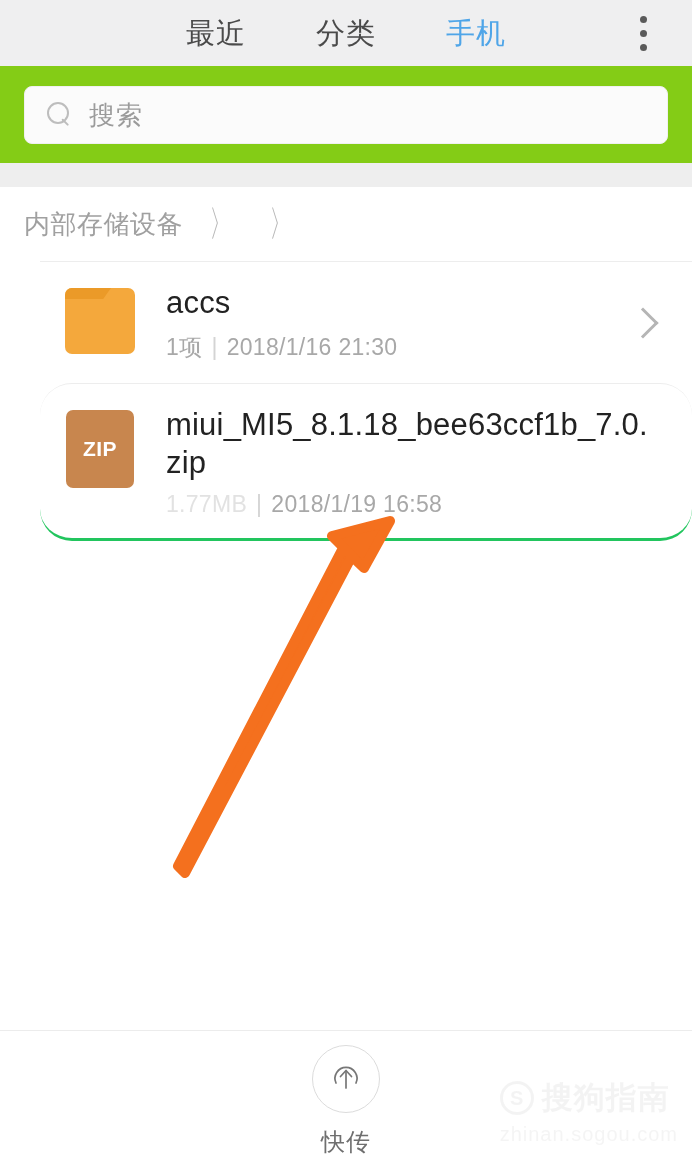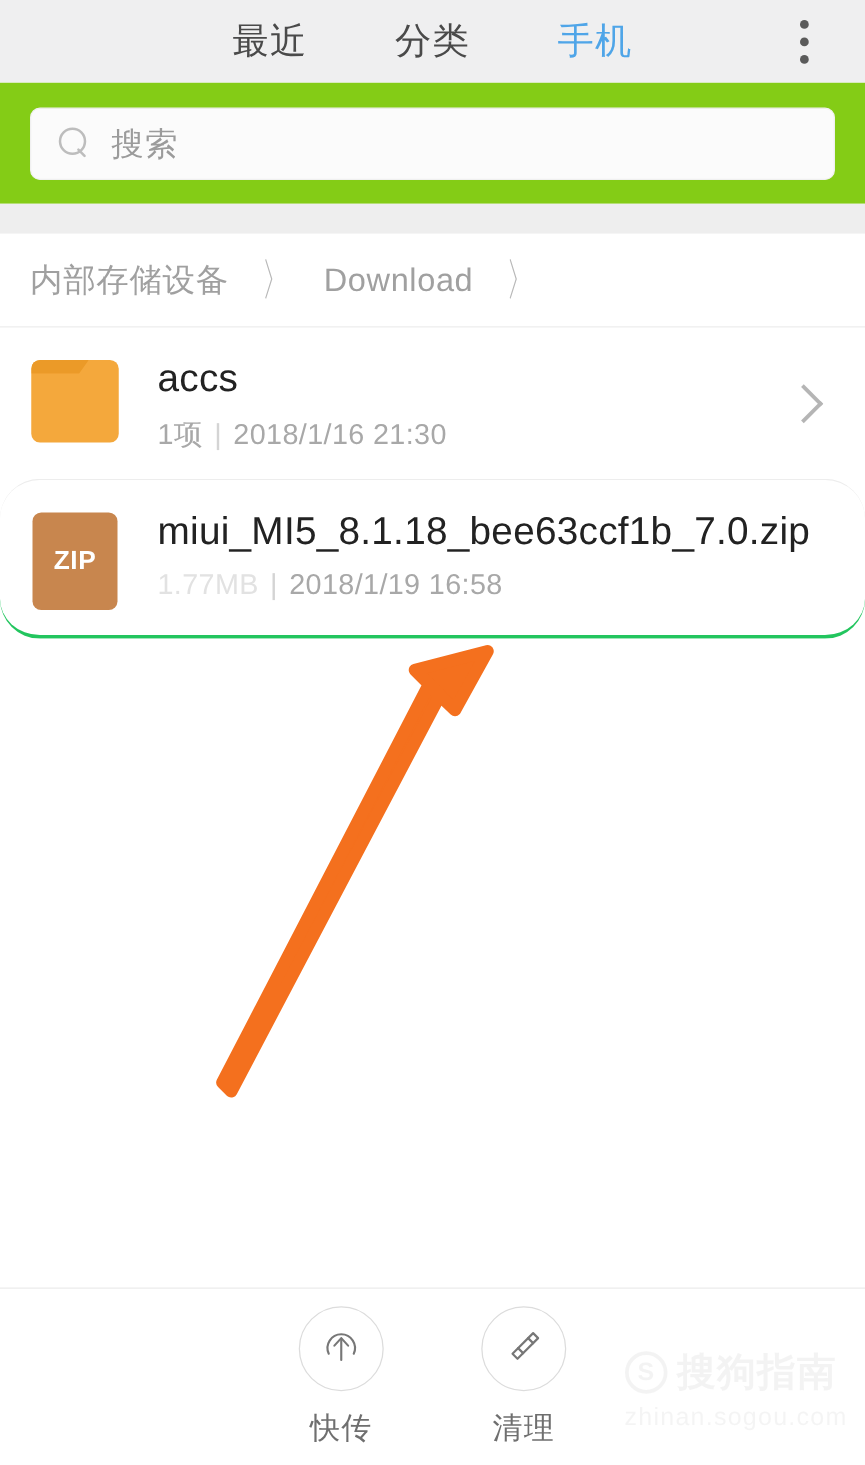--- a/index.html
+++ b/index.html
@@ -143,21 +143,21 @@
   }
   .crumb-sep {
     font-size: 24px;
     color: #b8b8b8;
     margin: 0 10px;
     transform: scaleY(1.5);
     display: inline-block;
   }
 
   
-  .filelist { flex: 1 1 auto; background: #ffffff; }
+  .filelist { flex: 1 1 auto; background: #ffffff; padding-left: 40px; }
 
   .row {
     display: flex;
     align-items: flex-start;
     padding: 22px 24px 20px 24px;
     border-top: 1px solid #ededed;
     position: relative;
     cursor: pointer;
     min-height: 120px;
   }
@@ -349,21 +349,20 @@
       <span class="mag"></span>
       <span class="search-placeholder">搜索</span>
     </div>
   </div>
 
   <div class="band"></div>
 
   <div class="breadcrumb">
     <span class="crumb">内部存储设备</span>
     <span class="crumb-sep">〉</span>
-    <span class="crumb">Download</span>
     <span class="crumb-sep">〉</span>
   </div>
 
   <div class="filelist">
 
     <div class="row">
       <div class="icon-wrap">
         <div class="folder-icon"></div>
       </div>
       <div class="row-body">
@@ -401,32 +400,20 @@
       <div class="btn-circle">
         <svg width="36" height="36" viewBox="0 0 36 36">
           <path d="M8 22 A11 11 0 1 1 28 22" fill="none" stroke="#777" stroke-width="1.7" stroke-linecap="round"></path>
           <line x1="18" y1="27" x2="18" y2="10" stroke="#777" stroke-width="1.7" stroke-linecap="round"></line>
           <polyline points="12.5,15.5 18,9.5 23.5,15.5" fill="none" stroke="#777" stroke-width="1.7" stroke-linecap="round" stroke-linejoin="round"></polyline>
         </svg>
       </div>
       <div class="btn-label">快传</div>
     </div>
 
-    <div class="bottom-btn">
-      <div class="btn-circle">
-        <svg width="36" height="36" viewBox="0 0 36 36">
-          <g fill="none" stroke="#777" stroke-width="1.7" stroke-linejoin="round" stroke-linecap="round">
-            <path d="M9 26 L21.5 13.5 L25.5 17.5 L13 30 Z" transform="translate(0,-4)"></path>
-            <path d="M21.5 13.5 L25.5 9.5 L29.5 13.5 L25.5 17.5" transform="translate(0,-4)"></path>
-            <line x1="13.5" y1="17.5" x2="17.5" y2="21.5"></line>
-          </g>
-        </svg>
-      </div>
-      <div class="btn-label">清理</div>
-    </div>
 
     <div class="watermark">
       <div class="wm-row">
         <span class="wm-logo">S</span>
         <span class="wm-cn">搜狗指南</span>
       </div>
       <div class="wm-url">zhinan.sogou.com</div>
     </div>
 
   </div>

